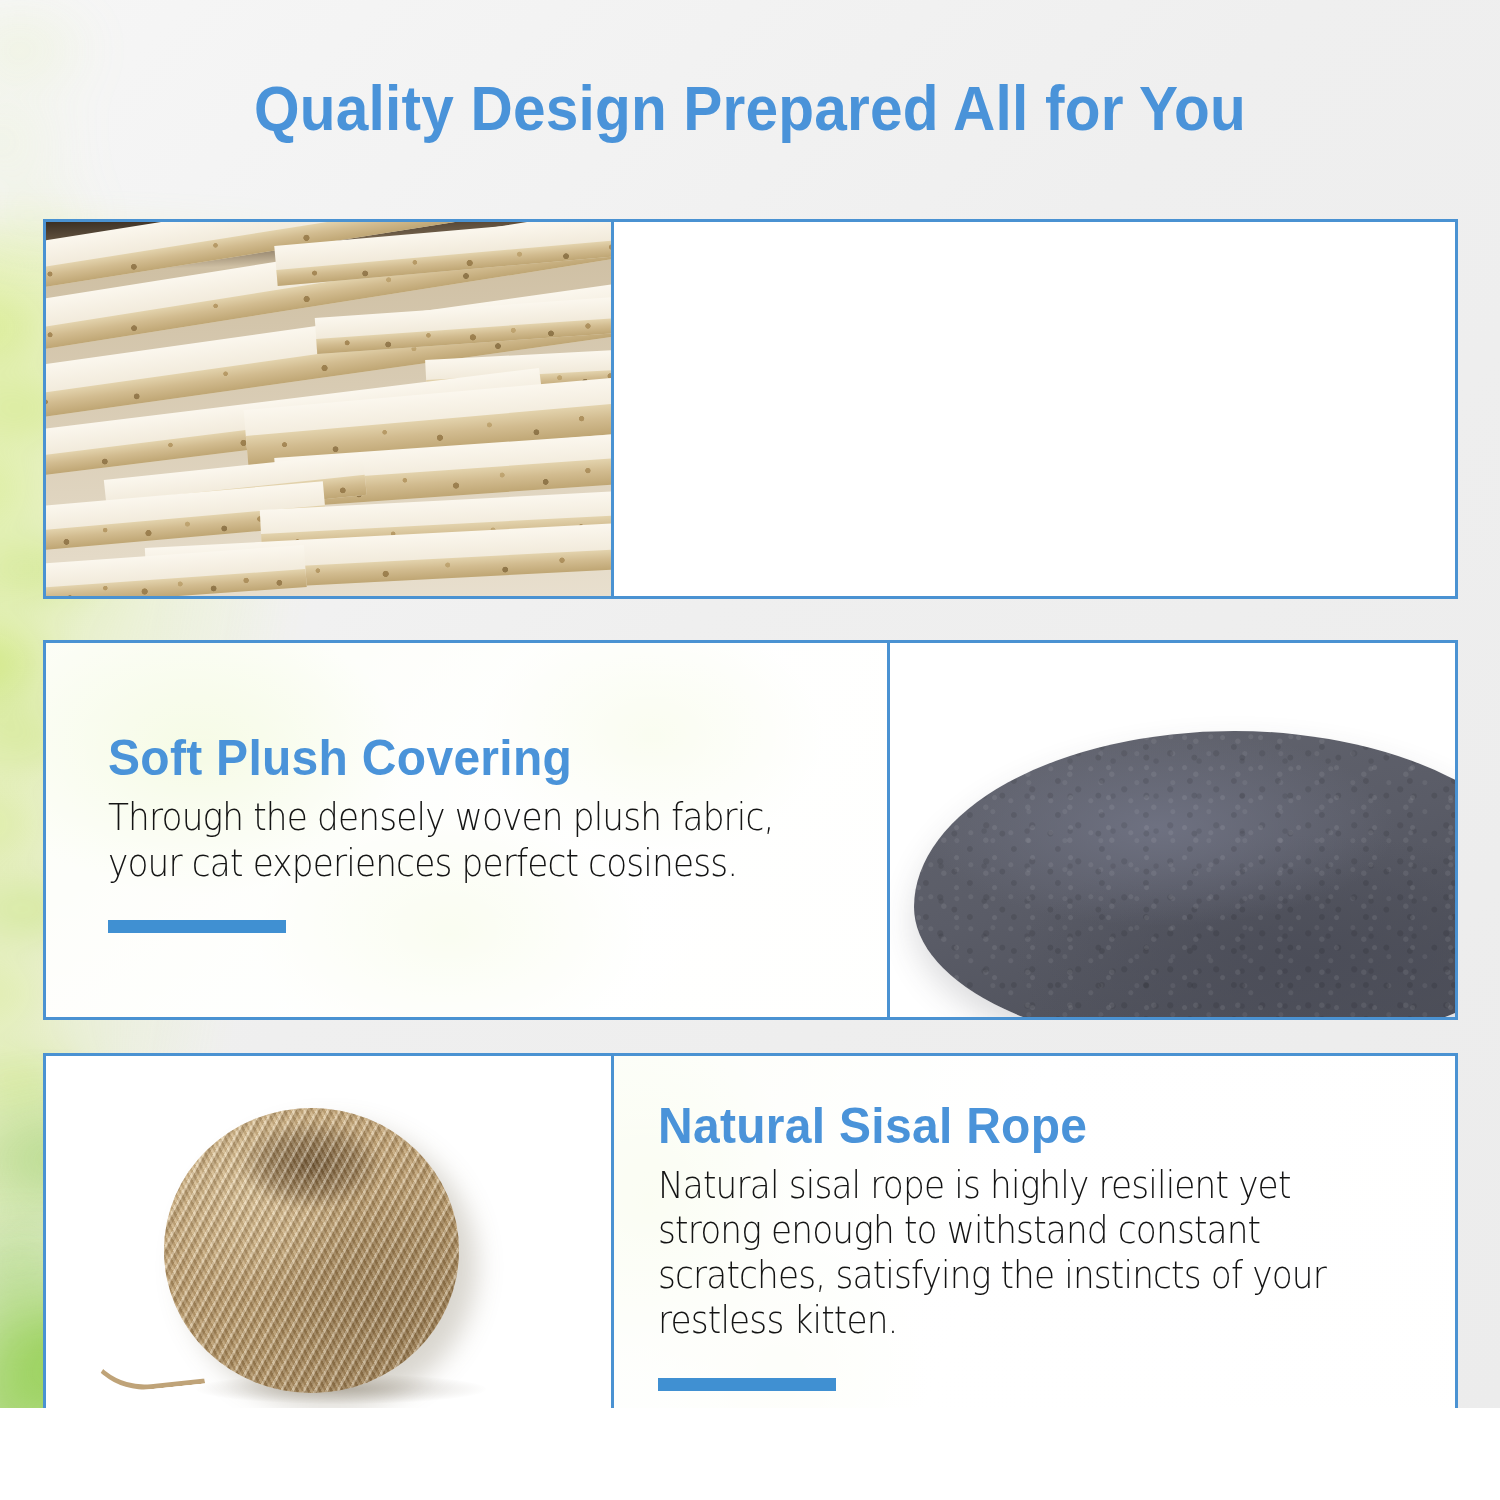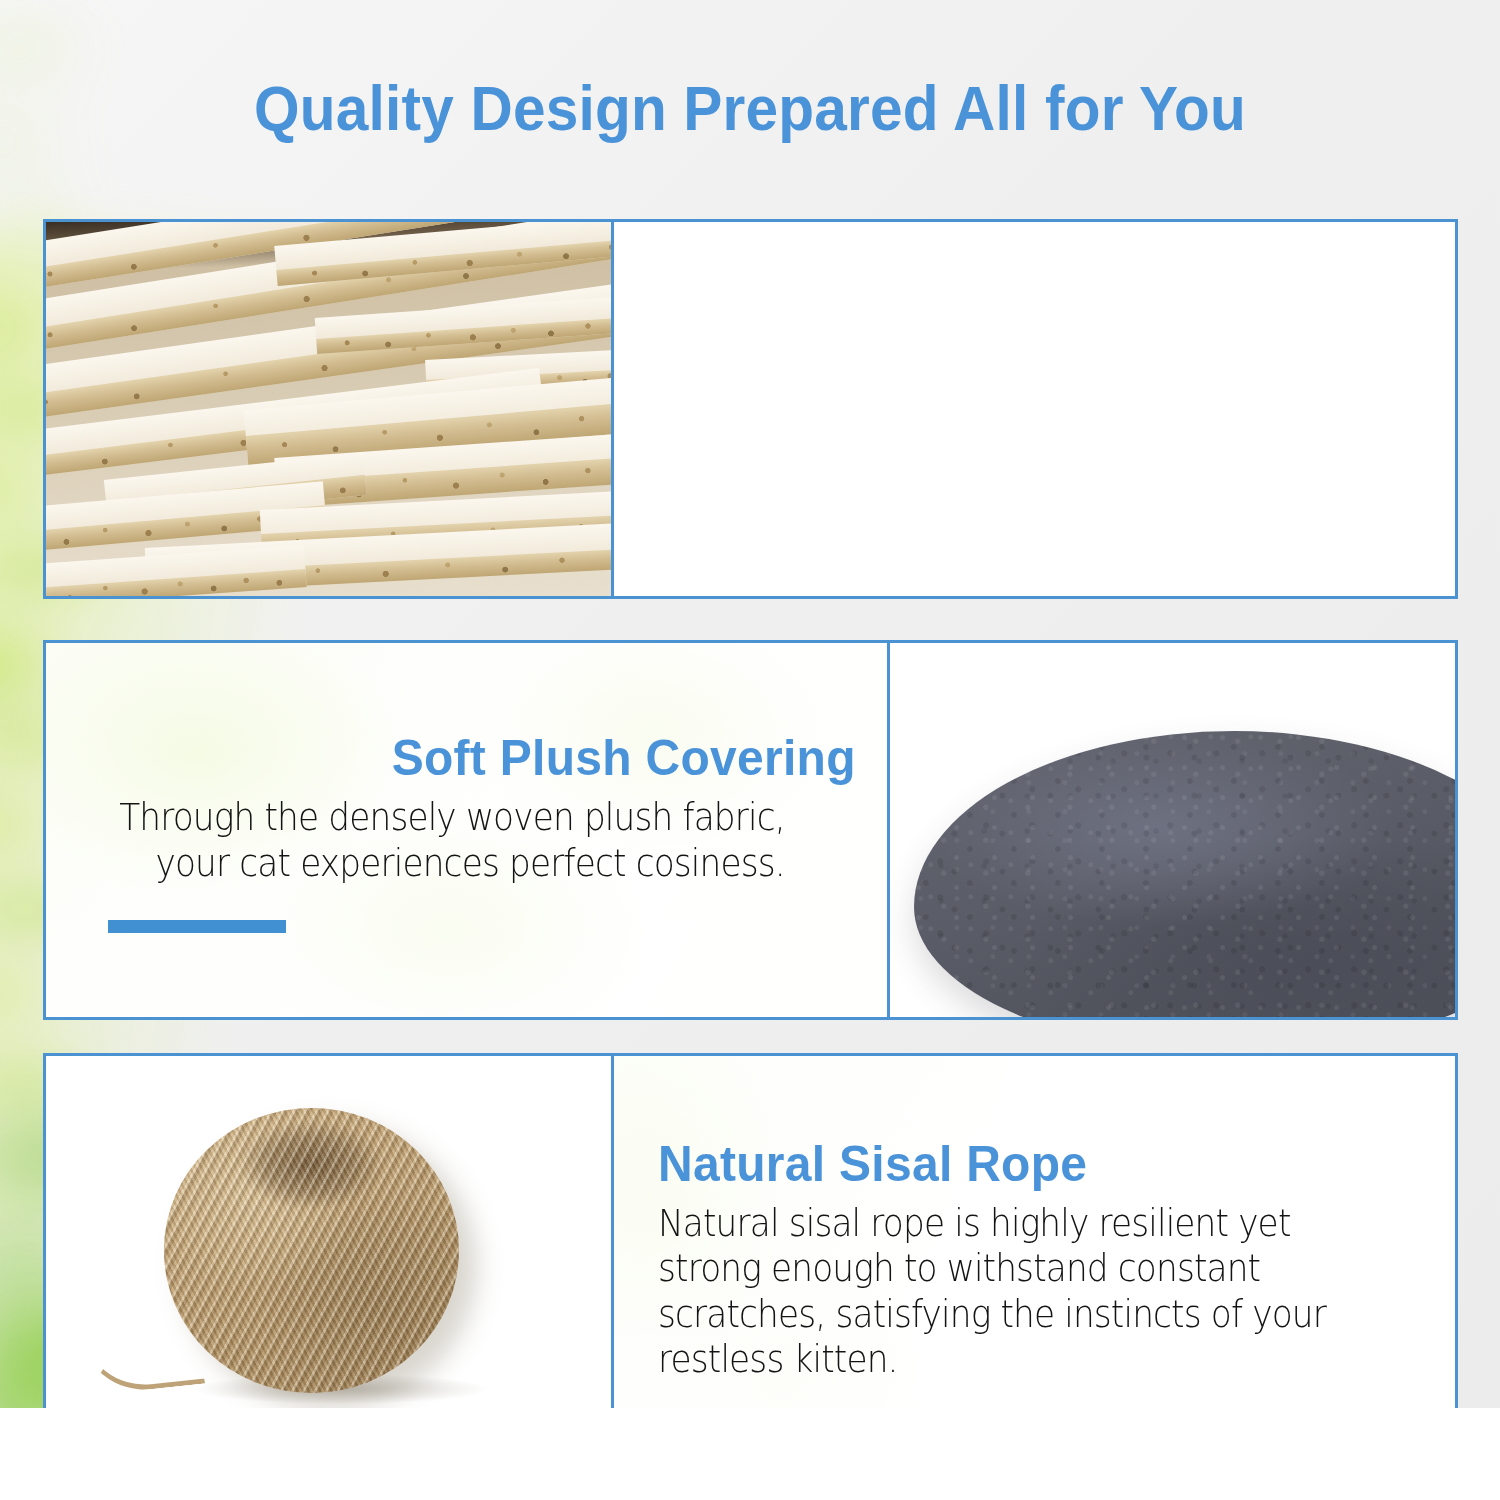--- a/index.html
+++ b/index.html
@@ -174,28 +174,27 @@
       radial-gradient(circle at 69% 72%, rgba(120,94,50,.7) 0 2.6px, transparent 3.2px),
       radial-gradient(circle at 80% 40%, rgba(158,126,72,.7) 0 2.4px, transparent 3px),
       radial-gradient(circle at 91% 66%, rgba(134,104,56,.7) 0 2.6px, transparent 3.2px),
       linear-gradient(180deg,#e3d3ad 0%,#d2bc90 45%,#bfa674 100%);
   }
 
   
   #card-2 { left:43px; top:640px; width:1415px; height:380px; background:transparent; }
   #card-2 .pane-text {
     order:1; flex:1 1 auto;
-    padding:0 0 0 62px;
+    padding:0 8px 0 62px;
     background:
       linear-gradient(180deg, rgba(255,255,255,.80) 0%, rgba(255,255,255,.90) 100%),
       radial-gradient(ellipse 300px 200px at 18% 30%, #c9e86a 0%, rgba(201,232,106,0) 70%),
       radial-gradient(ellipse 280px 180px at 48% 78%, #d7ee8d 0%, rgba(215,238,141,0) 70%),
       radial-gradient(ellipse 240px 170px at 72% 25%, #e3f2ad 0%, rgba(227,242,173,0) 72%),
       linear-gradient(120deg,#eef7cf 0%,#ffffff 60%,#fbfdf4 100%);
-    text-align: right;
   }
   #card-2 .divider { order:2; }
   #card-2 .pane-img { order:3; width:565px; }
   #card-2 .card-inner { padding-top:2px; }
 
   #plush-art { position:absolute; inset:0; background:#ffffff; }
   #plush-disc {
     position:absolute;
     left:24px; top:88px;
     width:640px; height:320px;
@@ -226,21 +225,20 @@
   
   #card-3 { left:43px; top:1053px; width:1415px; height:379px; background:transparent; }
   #card-3 .pane-img { width:565px; background:#ffffff; }
   #card-3 .pane-text {
     padding:0 8px 0 44px;
     background:
       linear-gradient(180deg, rgba(255,255,255,.86) 0%, rgba(255,255,255,.94) 100%),
       radial-gradient(ellipse 220px 260px at 4% 40%, #d8ee92 0%, rgba(216,238,146,0) 70%),
       radial-gradient(ellipse 200px 200px at 20% 88%, #e6f4b4 0%, rgba(230,244,180,0) 72%),
       linear-gradient(110deg,#f0f8d8 0%,#ffffff 45%,#fdfdfb 100%);
-    justify-content: flex-end;
   }
   #card-3 .card-inner { padding-top:2px; }
 
   #rope-art { position:absolute; inset:0; background:#ffffff; }
   #rope-ball {
     position:absolute;
     left:118px; top:52px;
     width:295px; height:285px;
     border-radius:50%;
     background:

